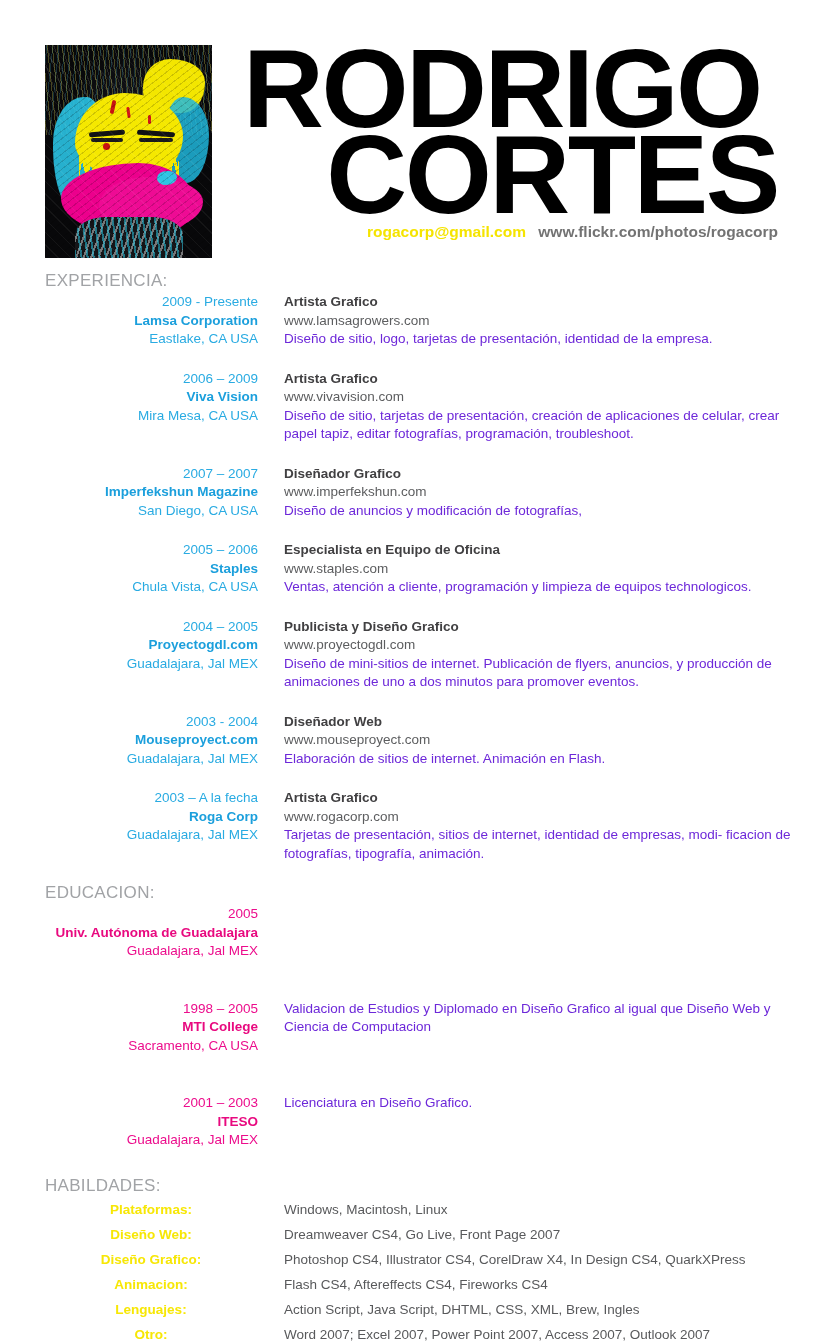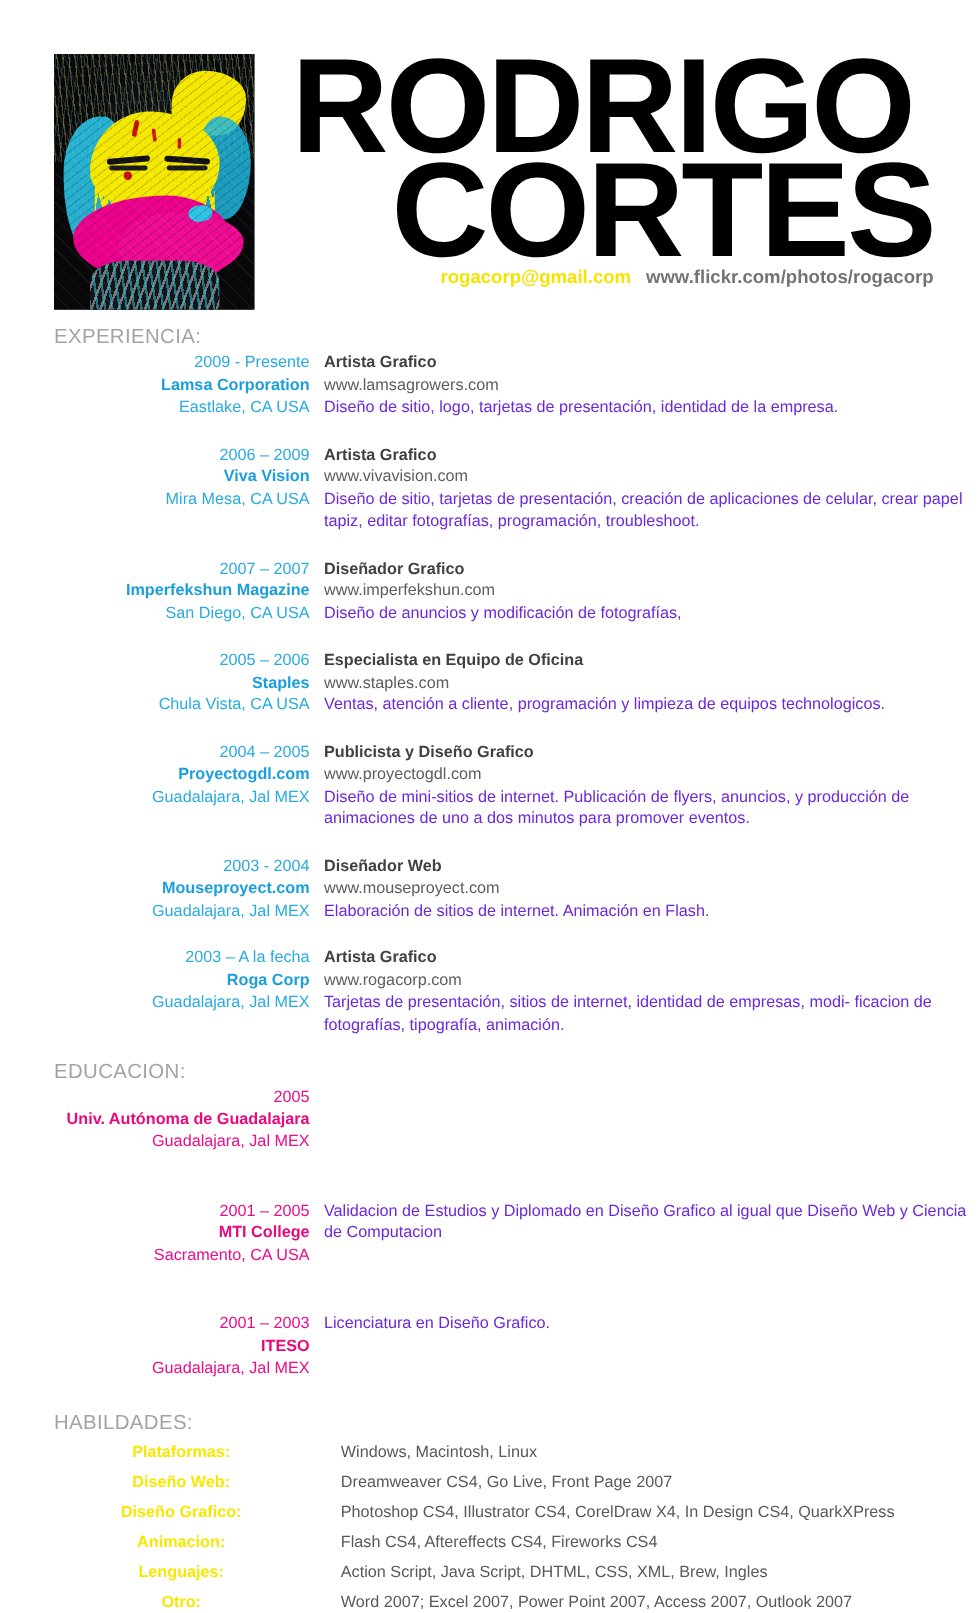--- a/index.html
+++ b/index.html
@@ -202,21 +202,21 @@
     padding-right: 0;
     margin-left: 44px;
     line-height: 18.5px;
     font-size: 13.5px;
   }
   .entry-left .ln { display: block; white-space: nowrap; }
   .entry-left .ln.bold { font-weight: bold; }
 
   .entry-right {
     flex: 1 1 auto;
-    margin-left: 12px;
+    margin-left: 26px;
     line-height: 18.5px;
     font-size: 13.5px;
     color: #58595b;
   }
   .entry-right .role { font-weight: bold; color: #414042; display: block; }
   .entry-right .url  { display: block; color: #5c5d5f; }
   .entry-right .desc { display: block; color: #6d28d9; }
 
   
   .exp .entry-left { color: #29abe2; }
@@ -414,21 +414,21 @@
       <span class="ln">2005</span>
       <span class="ln bold">Univ. Autónoma de Guadalajara</span>
       <span class="ln">Guadalajara, Jal MEX</span>
     </div>
   </div>
 
   <div class="edu-spacer"></div>
 
   <div class="entry">
     <div class="entry-left">
-      <span class="ln">2001 – 2005</span>
+      <span class="ln">1998 – 2005</span>
       <span class="ln bold">MTI College</span>
       <span class="ln">Sacramento, CA USA</span>
     </div>
     <div class="entry-right">
       <span class="desc">Validacion de Estudios y Diplomado en Diseño Grafico al igual que Diseño Web y Ciencia de Computacion</span>
     </div>
   </div>
 
   <div class="edu-spacer"></div>
 

